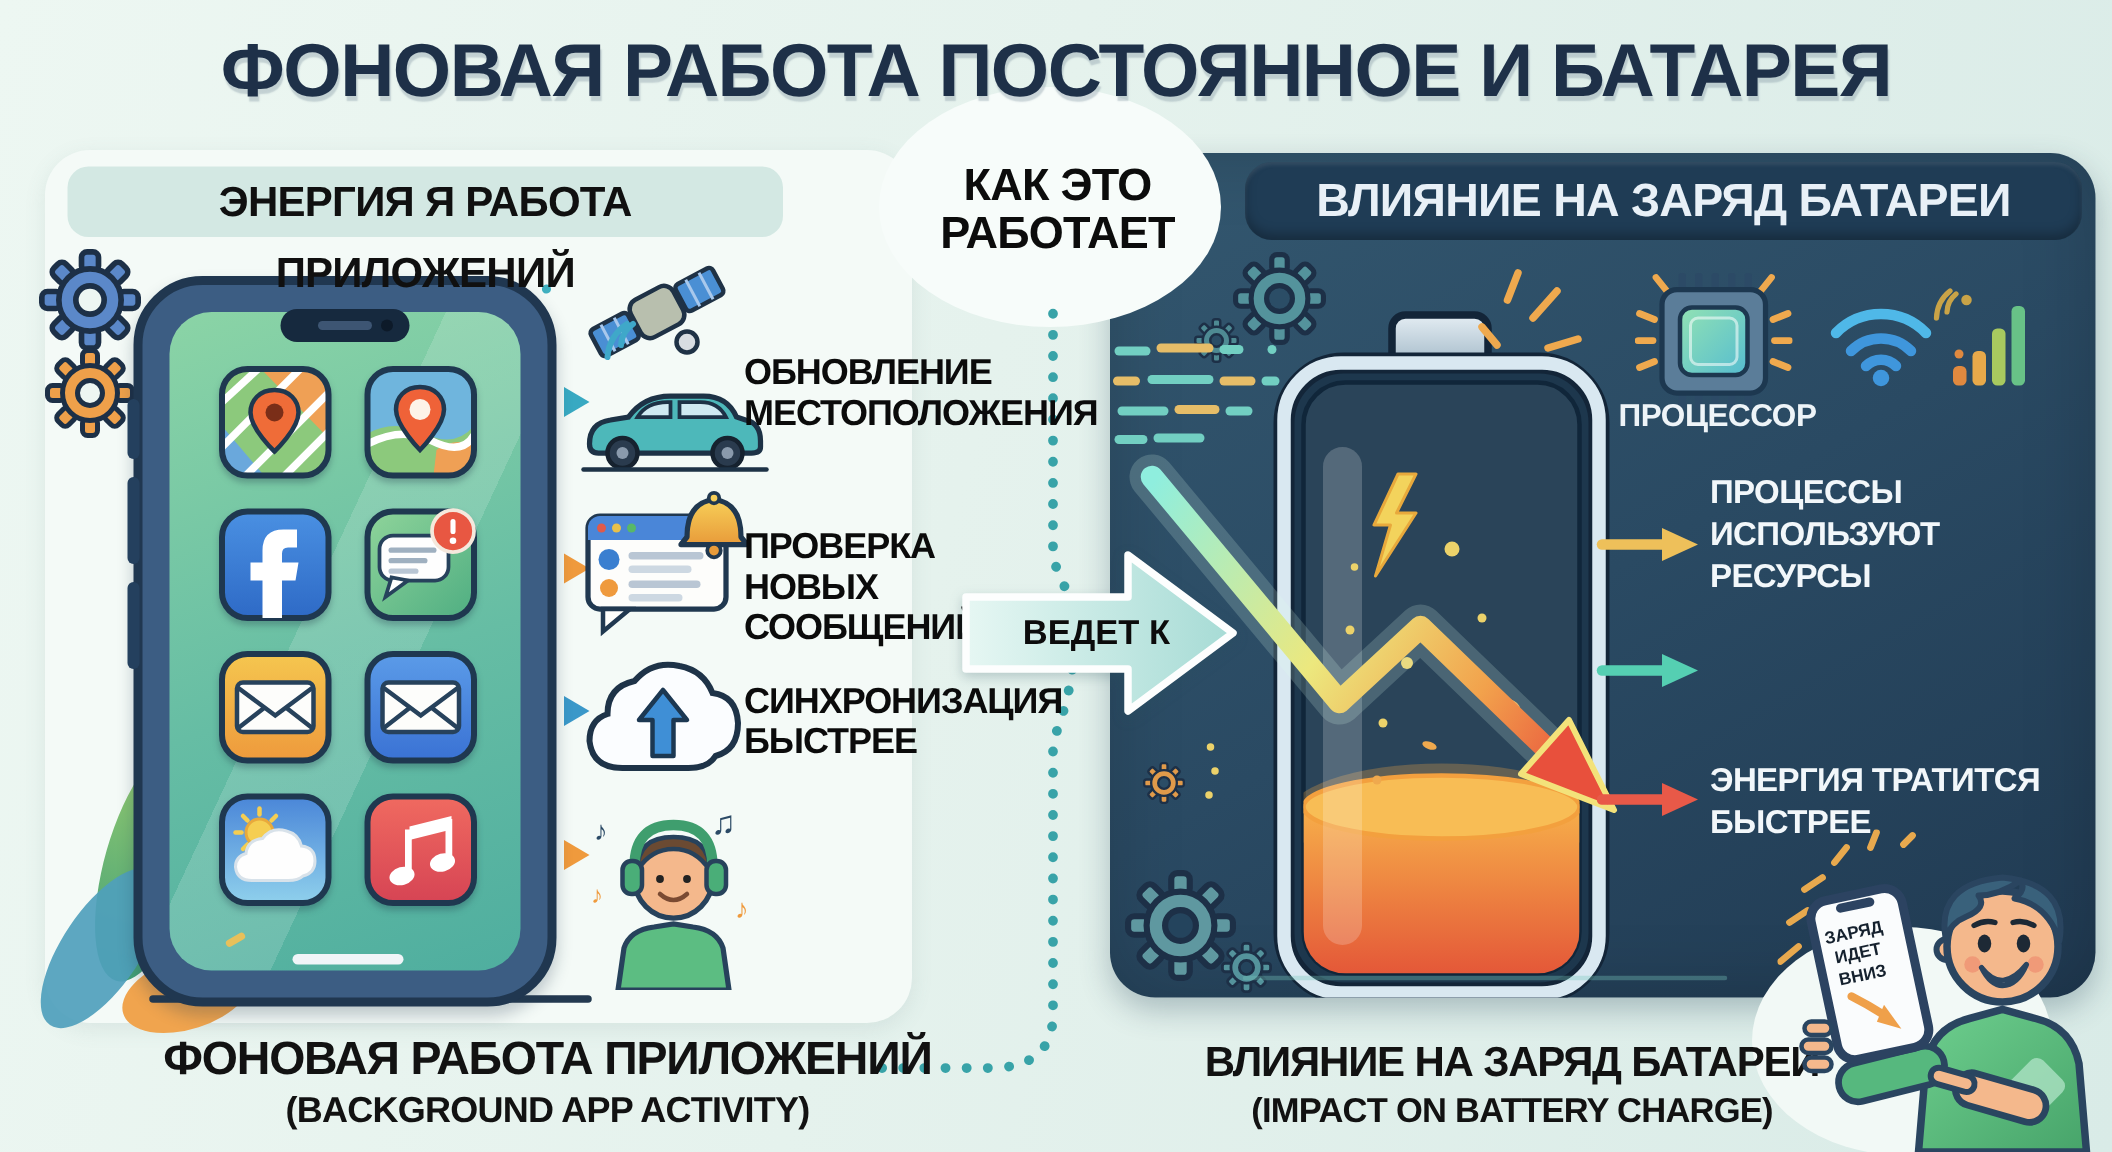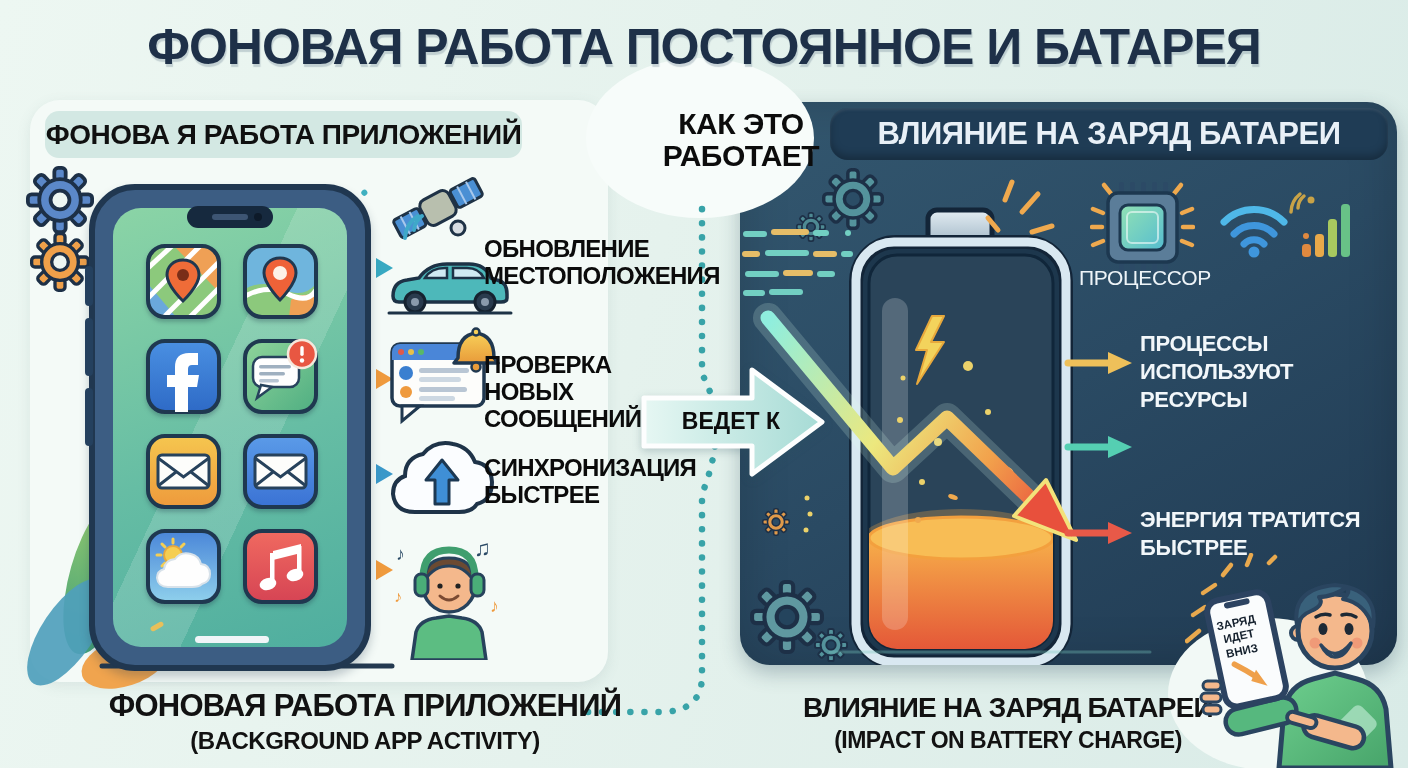--- a/index.html
+++ b/index.html
@@ -12,26 +12,26 @@
   .left-panel{left:30px;top:100px;width:578px;height:582px;background:#f4faf7;
     border-radius:30px;box-shadow:0 4px 14px rgba(90,120,120,.12);}
   .right-panel{left:740px;top:102px;width:657px;height:563px;border-radius:30px;
     background:linear-gradient(150deg,#33576f 0%,#2a4a63 50%,#203a52 100%);
     box-shadow:0 8px 20px rgba(40,70,90,.30), inset 0 0 50px rgba(0,0,0,.18);}
   .pill{left:45px;top:111px;width:477px;height:47px;background:#d3e8e3;border-radius:14px;
     text-align:center;line-height:47px;font-size:28px;font-weight:bold;color:#101010;letter-spacing:-0.5px;}
   .rp-header{left:830px;top:108px;width:558px;height:52px;background:#1f3c55;border-radius:18px;
     text-align:center;line-height:52px;font-size:31px;font-weight:bold;color:#e8f0f7;letter-spacing:-0.5px;
     box-shadow:inset 0 2px 3px rgba(255,255,255,.10), inset 0 -4px 8px rgba(0,0,0,.28);}
-  .how{left:648px;top:108px;width:186px;text-align:center;font-size:30px;font-weight:bold;
+  .how{left:612px;top:108px;width:186px;text-align:center;font-size:30px;font-weight:bold;
     color:#0c0c0c;line-height:1.05;letter-spacing:-0.5px;}
   .leads{left:652px;top:408px;width:128px;text-align:right;font-size:23px;font-weight:bold;color:#0c0c0c;}
-  .act-label{left:484px;width:218px;font-size:24px;font-weight:bold;color:#0b0b0b;
+  .act-label{left:496px;width:218px;font-size:24px;font-weight:bold;color:#0b0b0b;
     line-height:1.12;letter-spacing:-0.7px;}
-  .hw-label{font-size:21px;font-weight:normal;color:#eef4f8;text-align:center;line-height:1.15;letter-spacing:-0.3px;}
+  .hw-label{font-size:21px;font-weight:bold;color:#eef4f8;text-align:center;line-height:1.15;letter-spacing:-0.3px;}
   .eff-label{left:1140px;font-size:22px;font-weight:bold;color:#f2f7fa;line-height:1.27;letter-spacing:-0.4px;}
   .caption{text-align:center;color:#121212;}
   .caption .l1{font-weight:bold;}
   .caption .l2{font-weight:bold;margin-top:3px;}
   .cap-left{left:70px;top:688px;width:590px;}
   .cap-left .l1{font-size:31px;letter-spacing:-0.8px;}
   .cap-left .l2{font-size:24px;letter-spacing:-0.5px;}
   .cap-right{left:748px;top:692px;width:520px;}
   .cap-right .l1{font-size:28px;letter-spacing:-0.8px;}
   .cap-right .l2{font-size:23px;letter-spacing:-0.5px;}
@@ -218,21 +218,21 @@
     <g stroke="#efa94e" stroke-width="5" stroke-linecap="round">
       <line x1="1005" y1="200" x2="1012" y2="182"></line>
         <line x1="1022" y1="212" x2="1038" y2="194"></line>
       <line x1="1032" y1="232" x2="1052" y2="226"></line>
         <line x1="998" y1="230" x2="988" y2="218"></line>
     </g>
     <line x1="830" y1="652" x2="1150" y2="652" stroke="rgba(120,200,190,0.35)" stroke-width="3" stroke-linecap="round"></line>
   </svg>
 
   <div class="abs title z4">ФОНОВАЯ РАБОТА ПОСТОЯННОЕ И БАТАРЕЯ</div>
-  <div class="abs pill z4">ФОНОВА Я РАБОТА ПРИЛОЖЕНИЙ</div>
+  <div class="abs pill z4">ЭНЕРГИЯ Я РАБОТА ПРИЛОЖЕНИЙ</div>
   <div class="abs rp-header z4">ВЛИЯНИЕ НА ЗАРЯД БАТАРЕИ</div>
   <div class="abs how z4">КАК ЭТО РАБОТАЕТ</div>
 
   <div class="abs phone-frame z3"></div>
   <div class="abs phone-screen z3"></div>
   <div class="abs sidebtn z3" style="top:266px;height:40px"></div>
   <div class="abs sidebtn z3" style="top:318px;height:58px"></div>
   <div class="abs sidebtn z3" style="top:388px;height:58px"></div>
   <div class="abs notch z4"></div>
   <div class="abs notch-bar z4"></div>
@@ -505,21 +505,21 @@
     <rect x="40" y="33" width="9" height="38" rx="3.5" fill="#a8c95f"></rect>
     <rect x="53" y="18" width="9" height="53" rx="3.5" fill="#68c287"></rect>
   </svg>
 
   <div class="abs hw-label z4" style="left:1075px;top:266px;width:140px">ПРОЦЕССОР</div>
 
   <svg class="abs z4" style="left:1064px;top:350px" width="72" height="26" viewBox="0 0 72 26">
     <line x1="4" y1="13" x2="46" y2="13" stroke-width="7" stroke-linecap="round" stroke="#eec05a"></line>
     <polygon points="44,2 68,13 44,24" fill="#eec05a"></polygon>
   </svg>
-  <div class="abs eff-label z4" style="top:330px;width:150px">ПРОЦЕССЫ ИСПОЛЬЗУЮТ РЕСУРСЫ</div>
+  <div class="abs eff-label z4" style="top:314px;width:150px">ПРОЦЕССЫ ИСПОЛЬЗУЮТ РЕСУРСЫ</div>
 
   <svg class="abs z4" style="left:1064px;top:434px" width="72" height="26" viewBox="0 0 72 26">
     <line x1="4" y1="13" x2="46" y2="13" stroke-width="7" stroke-linecap="round" stroke="#55cfb2"></line>
     <polygon points="44,2 68,13 44,24" fill="#55cfb2"></polygon>
   </svg>
 
   <svg class="abs z4" style="left:1064px;top:520px" width="72" height="26" viewBox="0 0 72 26">
     <line x1="4" y1="13" x2="46" y2="13" stroke-width="7" stroke-linecap="round" stroke="#e85948"></line>
     <polygon points="44,2 68,13 44,24" fill="#e85948"></polygon>
   </svg>

